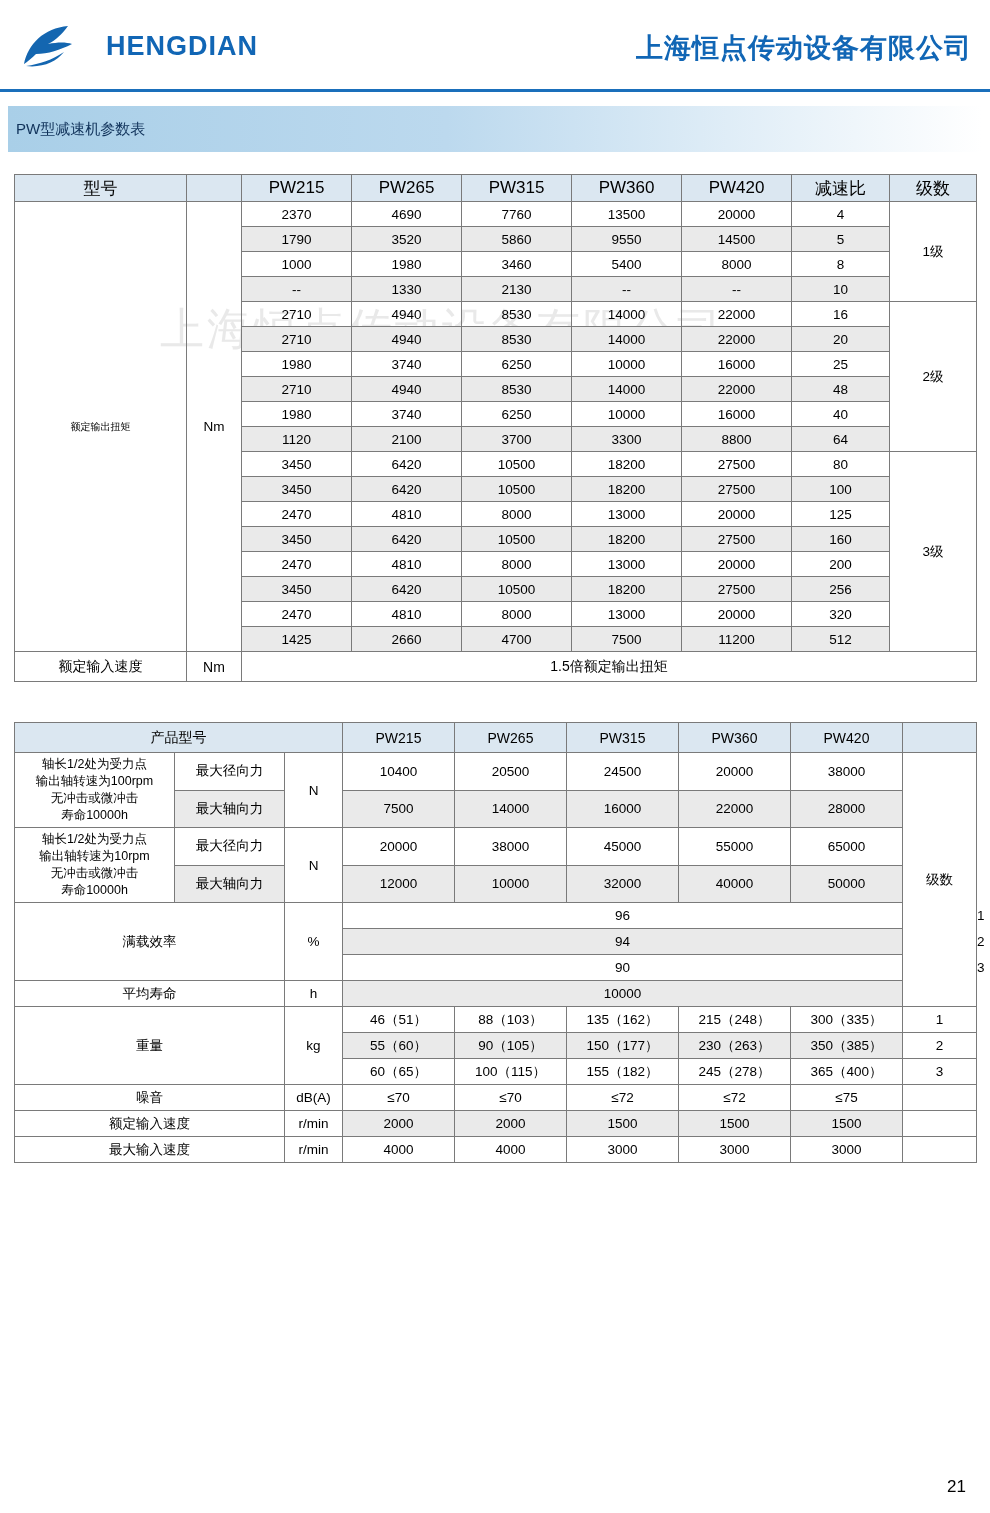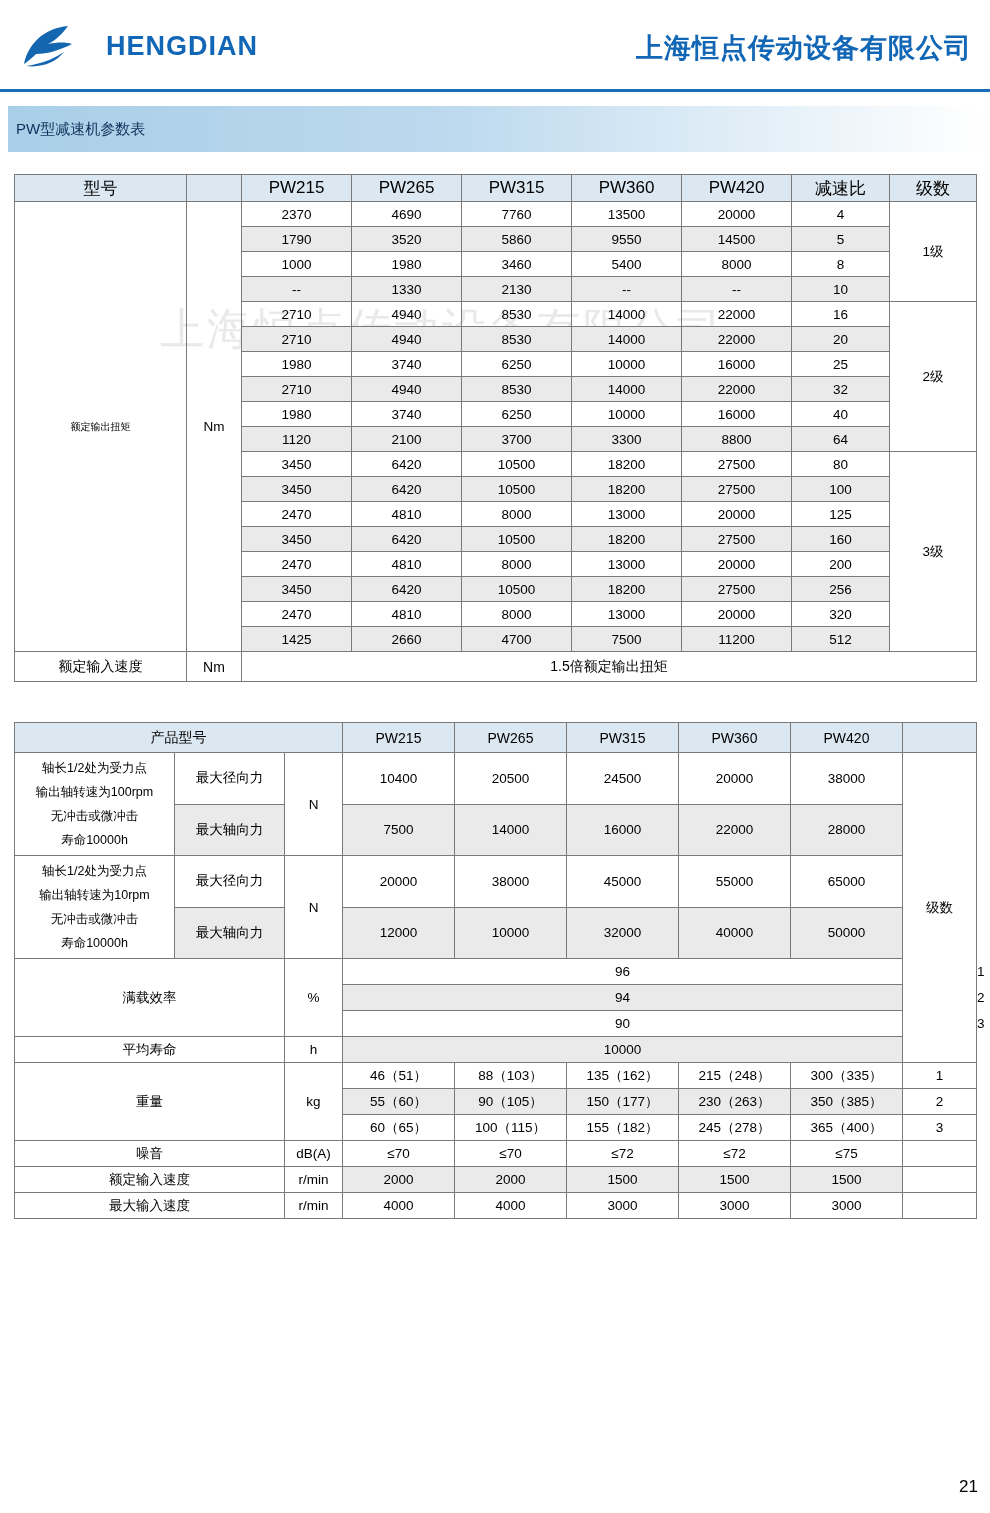--- a/index.html
+++ b/index.html
@@ -112,27 +112,27 @@
     table-layout: fixed;
   }
   .t2 td { height: 26px; }
   .t2 .hdr2 td {
     background: #dbe7f1;
     height: 30px;
     font-size: 14px;
   }
   .multiline {
     font-size: 12.5px;
-    line-height: 24px;
+    line-height: 17px;
     padding: 3px 2px;
   }
   .tall { height: 44px; }
   .pagenum {
     position: absolute;
-    right: 12px;
+    right: 24px;
     bottom: 16px;
     font-size: 17px;
     color: #000;
   }
 </style>
 </head>
 <body>
 
 <div class="page">
 
@@ -239,21 +239,21 @@
           <td>10000</td>
           <td>16000</td>
           <td>25</td>
         </tr>
         <tr>
           <td class="shade">2710</td>
           <td class="shade">4940</td>
           <td class="shade">8530</td>
           <td class="shade">14000</td>
           <td class="shade">22000</td>
-          <td class="shade">32</td>
+          <td class="shade">48</td>
         </tr>
         <tr>
           <td>1980</td>
           <td>3740</td>
           <td>6250</td>
           <td>10000</td>
           <td>16000</td>
           <td>40</td>
         </tr>
         <tr>

